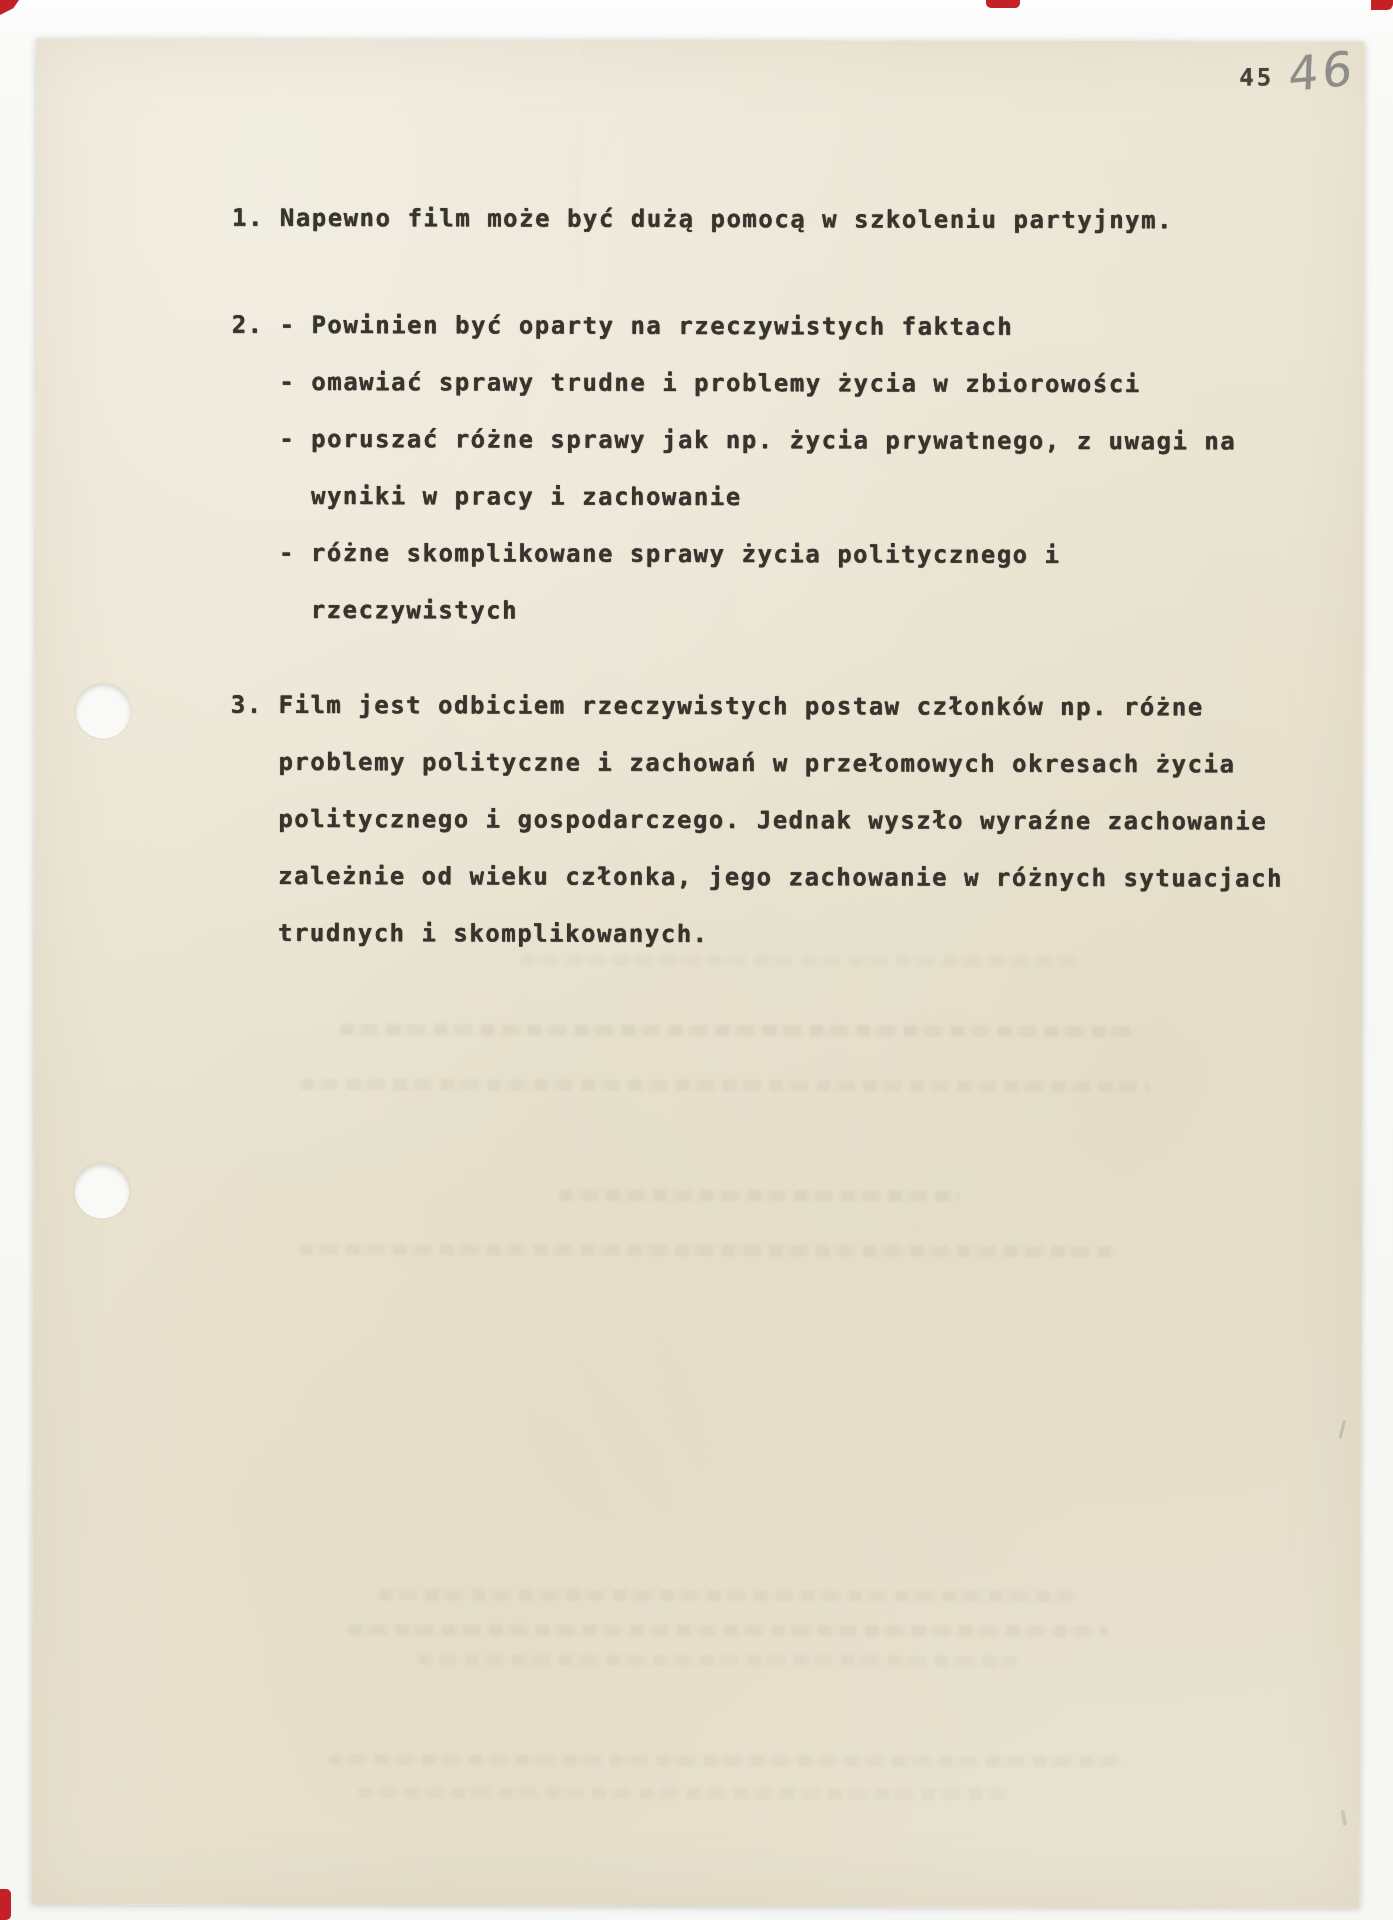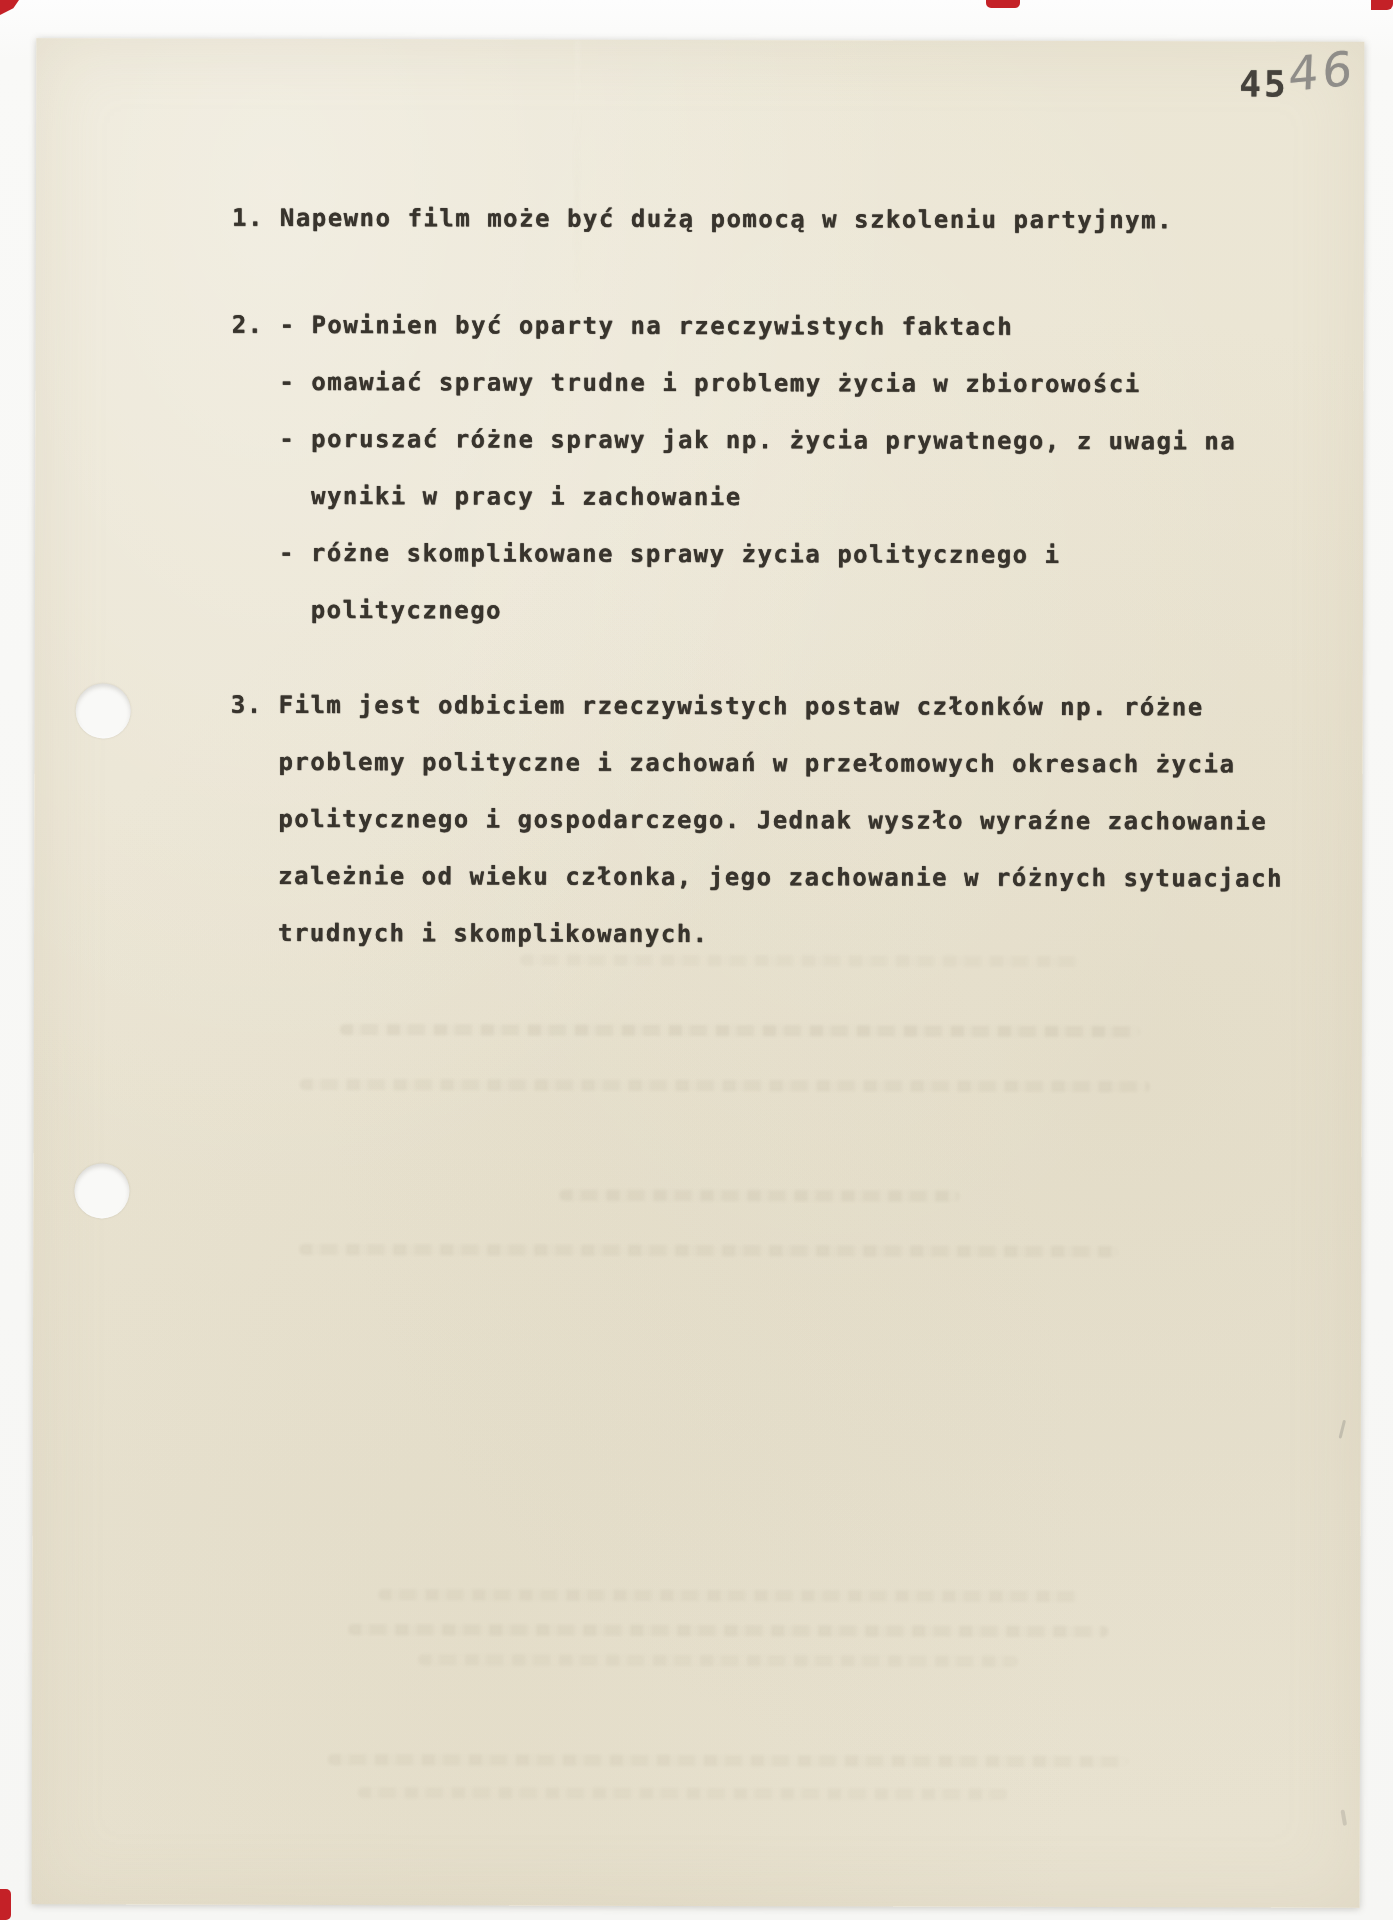--- a/index.html
+++ b/index.html
@@ -31,21 +31,21 @@
     font-size:24px;
     letter-spacing:1.5px;
     color:#38342d;
     white-space:pre;
     text-shadow:0 0 1px rgba(45,40,35,0.75), 0.4px 0.4px 0 rgba(45,40,35,0.45);
   }
   
   .typed-num{
     position:absolute;left:1203px;top:22px;
     font-family:"DejaVu Sans Mono", monospace;
-    font-weight:bold;font-size:36px;letter-spacing:3px;color:#45423c;
+    font-weight:bold;font-size:24px;letter-spacing:3px;color:#45423c;
     text-shadow:0 0 1px rgba(60,58,52,0.6);
   }
   .hand-num{
     position:absolute;left:1252px;top:2px;
     font-family:"DejaVu Sans", sans-serif;
     font-size:47px;color:#8f8d89;
     transform:rotate(-6deg) skewX(-8deg);
     letter-spacing:4px;
     text-shadow:0 0 1px rgba(140,138,134,0.5);
   }
@@ -92,21 +92,21 @@
   <div class="typed-num">45</div>
   <div class="hand-num">46</div>
 
   <div class="line" style="top:165px">1. Napewno film może być dużą pomocą w szkoleniu partyjnym.</div>
 
   <div class="line" style="top:272px">2. - Powinien być oparty na rzeczywistych faktach</div>
   <div class="line" style="top:329px">   - omawiać sprawy trudne i problemy życia w zbiorowości</div>
   <div class="line" style="top:386px">   - poruszać różne sprawy jak np. życia prywatnego, z uwagi na</div>
   <div class="line" style="top:443px">     wyniki w pracy i zachowanie</div>
   <div class="line" style="top:500px">   - różne skomplikowane sprawy życia politycznego i</div>
-  <div class="line" style="top:557px">     politycznego</div>
+  <div class="line" style="top:557px">     rzeczywistych</div>
 
   <div class="line" style="top:652px">3. Film jest odbiciem rzeczywistych postaw członków np. różne</div>
   <div class="line" style="top:709px">   problemy polityczne i zachowań w przełomowych okresach życia</div>
   <div class="line" style="top:766px">   politycznego i gospodarczego. Jednak wyszło wyraźne zachowanie</div>
   <div class="line" style="top:823px">   zależnie od wieku członka, jego zachowanie w różnych sytuacjach</div>
   <div class="line" style="top:880px">   trudnych i skomplikowanych.</div>
 
   <div class="hole hole-top"></div>
   <div class="hole hole-bottom"></div>
 

